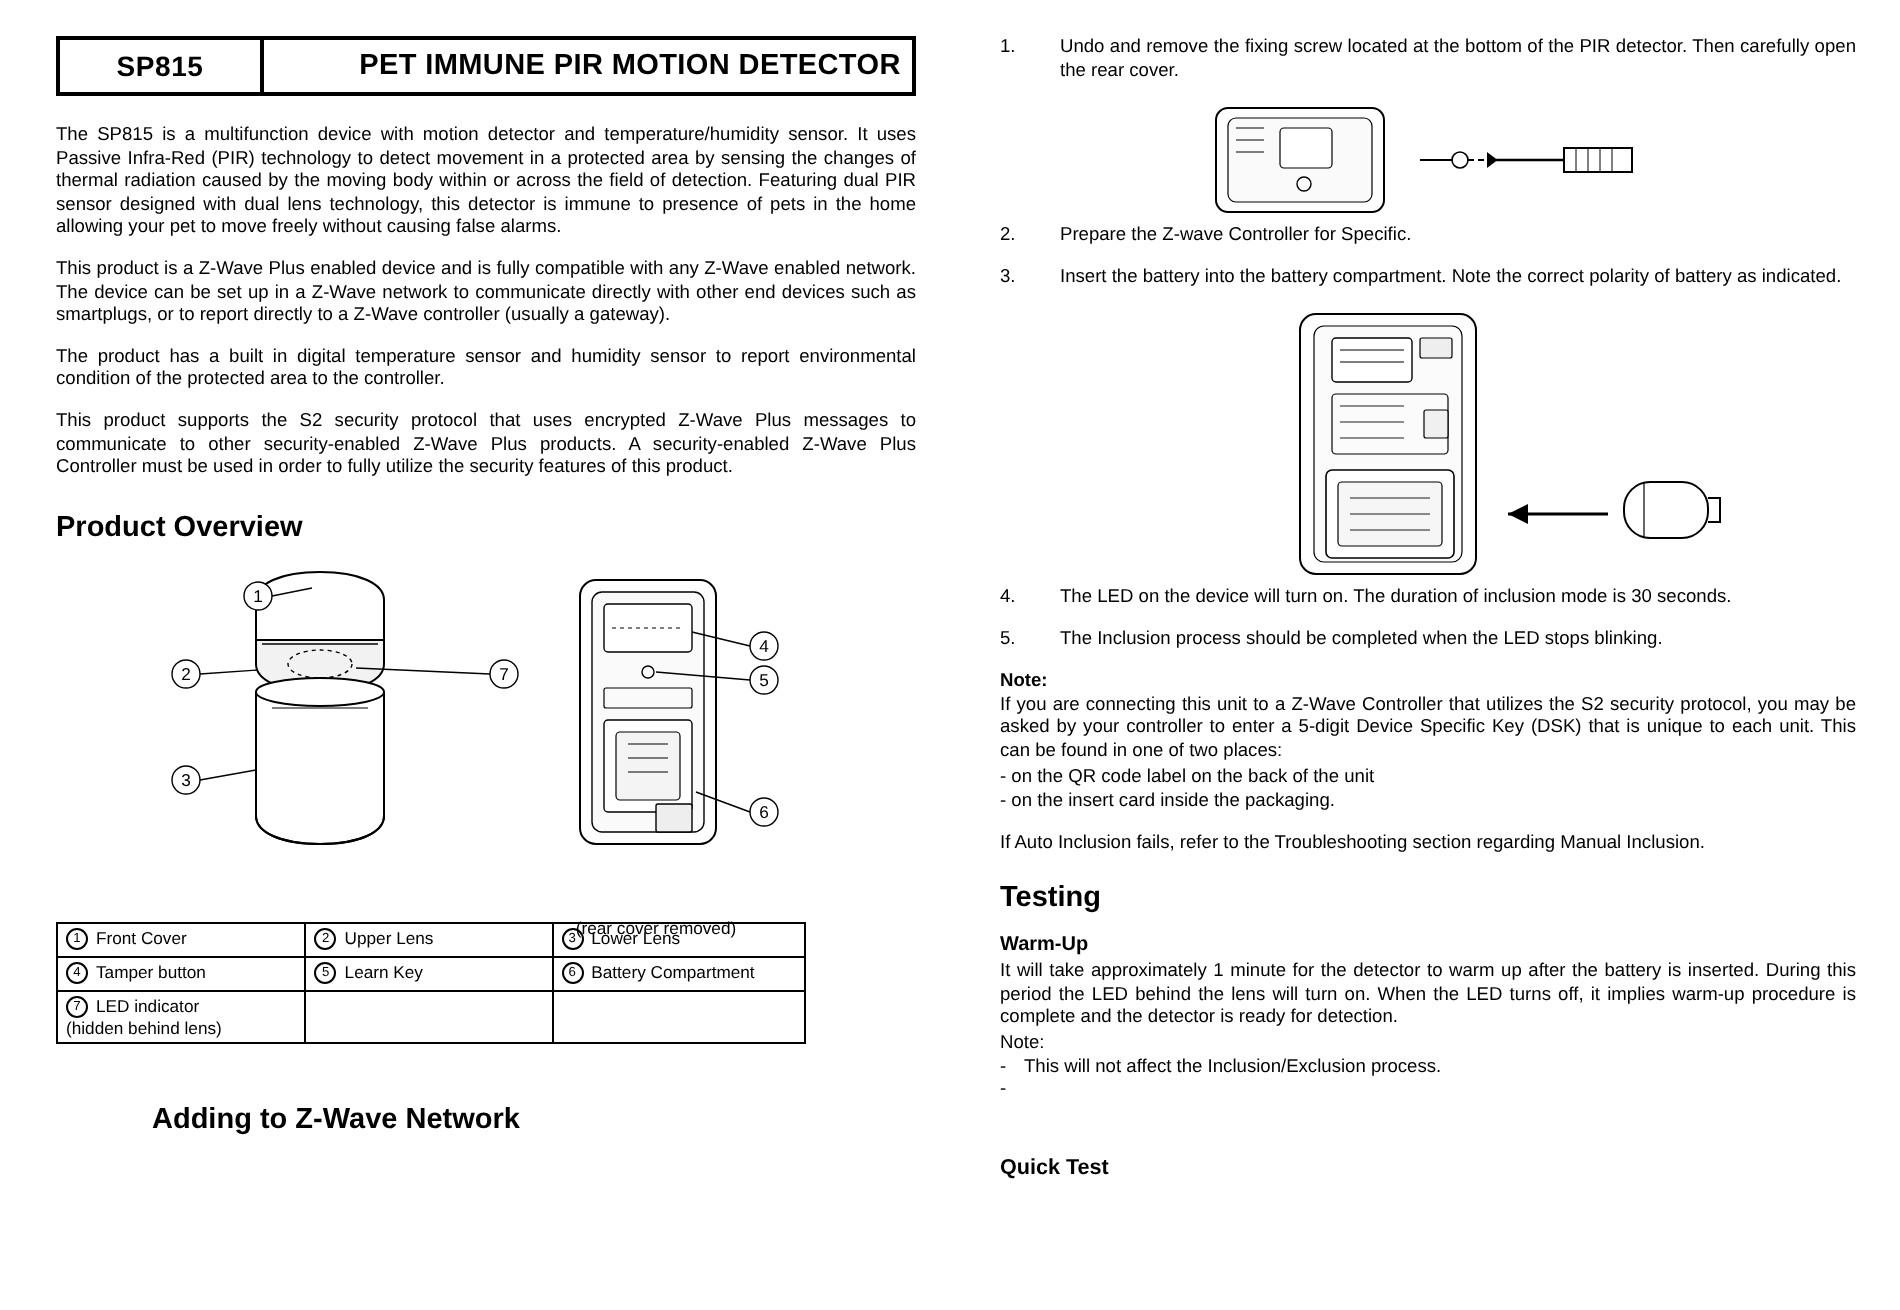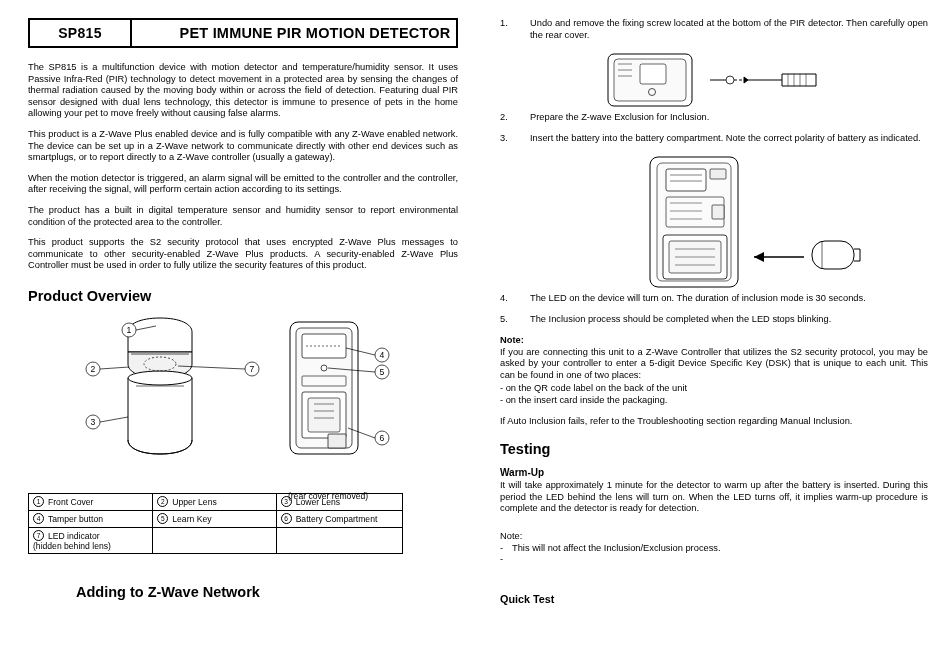--- a/index.html
+++ b/index.html
@@ -173,21 +173,20 @@
 
   <div class="col-left">
 
     <div class="title-bar">
       <div class="title-model">SP815</div>
       <div class="title-name">PET IMMUNE PIR MOTION DETECTOR</div>
     </div>
 
     <p class="body-text">The SP815 is a multifunction device with motion detector and temperature/humidity sensor. It uses Passive Infra-Red (PIR) technology to detect movement in a protected area by sensing the changes of thermal radiation caused by the moving body within or across the field of detection. Featuring dual PIR sensor designed with dual lens technology, this detector is immune to presence of pets in the home allowing your pet to move freely without causing false alarms.</p>
     <p class="body-text">This product is a Z-Wave Plus enabled device and is fully compatible with any Z-Wave enabled network. The device can be set up in a Z-Wave network to communicate directly with other end devices such as smartplugs, or to report directly to a Z-Wave controller (usually a gateway).</p>
-    <p class="body-text">When the motion detector is triggered, an alarm signal will be emitted to the controller and the controller, after receiving the signal, will perform certain action according to its settings.</p>
     <p class="body-text">The product has a built in digital temperature sensor and humidity sensor to report environmental condition of the protected area to the controller.</p>
     <p class="body-text">This product supports the S2 security protocol that uses encrypted Z-Wave Plus messages to communicate to other security-enabled Z-Wave Plus products. A security-enabled Z-Wave Plus Controller must be used in order to fully utilize the security features of this product.</p>
 
     <h2 class="section">Product Overview</h2>
 
     <div class="fig" style="height:175px;">
       <svg width="430" height="175" viewBox="0 0 430 175">
         <g fill="none" stroke="#000" stroke-width="1">
 
           <path d="M100 20 C100 12, 112 6, 132 6 C152 6, 164 12, 164 20 L164 40 L100 40 Z" fill="#fff"></path>
@@ -295,21 +294,21 @@
           <path d="M282 24 L316 24 L316 36 L282 36 Z" fill="#fff"></path>
           <path d="M288 24 v12 M294 24 v12 M300 24 v12 M306 24 v12" stroke-width="0.5"></path>
           <path d="M244 27 L248 30 L244 33 Z" fill="#000"></path>
         </g>
       </svg>
     </div>
 
     <ul class="numlist">
       <li>
         <span class="num">2.</span>
-        <span class="txt">Prepare the Z-wave Exclusion for Inclusion.</span>
+        <span class="txt">Prepare the Z-wave Controller for Specific.</span>
       </li>
       <li>
         <span class="num">3.</span>
         <span class="txt">Insert the battery into the battery compartment. Note the correct polarity of battery as indicated.</span>
       </li>
     </ul>
 
     <div class="fig" style="height:140px;">
       <svg width="428" height="140" viewBox="0 0 428 140">
         <g fill="none" stroke="#000" stroke-width="1">
@@ -352,21 +351,21 @@
     <div class="note-label">Note:</div>
     <p class="body-text" style="margin-bottom:2px;">If you are connecting this unit to a Z-Wave Controller that utilizes the S2 security protocol, you may be asked by your controller to enter a 5-digit Device Specific Key (DSK) that is unique to each unit. This can be found in one of two places:</p>
     <div class="small">- on the QR code label on the back of the unit</div>
     <div class="small" style="margin-bottom:9px;">- on the insert card inside the packaging.</div>
 
     <p class="body-text">If Auto Inclusion fails, refer to the Troubleshooting section regarding Manual Inclusion.</p>
 
     <h2 class="section" style="margin-top:14px; margin-bottom:10px;">Testing</h2>
 
     <h3 class="sub" style="font-size:10px;">Warm-Up</h3>
-    <p class="body-text" style="margin-bottom:16px;">It will take approximately 1 minute for the detector to warm up after the battery is inserted. During this period the LED behind the lens will turn on. When the LED turns off, it implies warm-up procedure is complete and the detector is ready for detection.</p>
+    <p class="body-text" style="margin-bottom:1px;">It will take approximately 1 minute for the detector to warm up after the battery is inserted. During this period the LED behind the lens will turn on. When the LED turns off, it implies warm-up procedure is complete and the detector is ready for detection.</p>
     <div class="small">Note:</div>
     <div class="dashlist">
       <div>
           <span class="d">-</span>
           <span>This will not affect the Inclusion/Exclusion process.</span>
         </div>
       <div>
           <span class="d">-</span>
         </div>
     </div>

